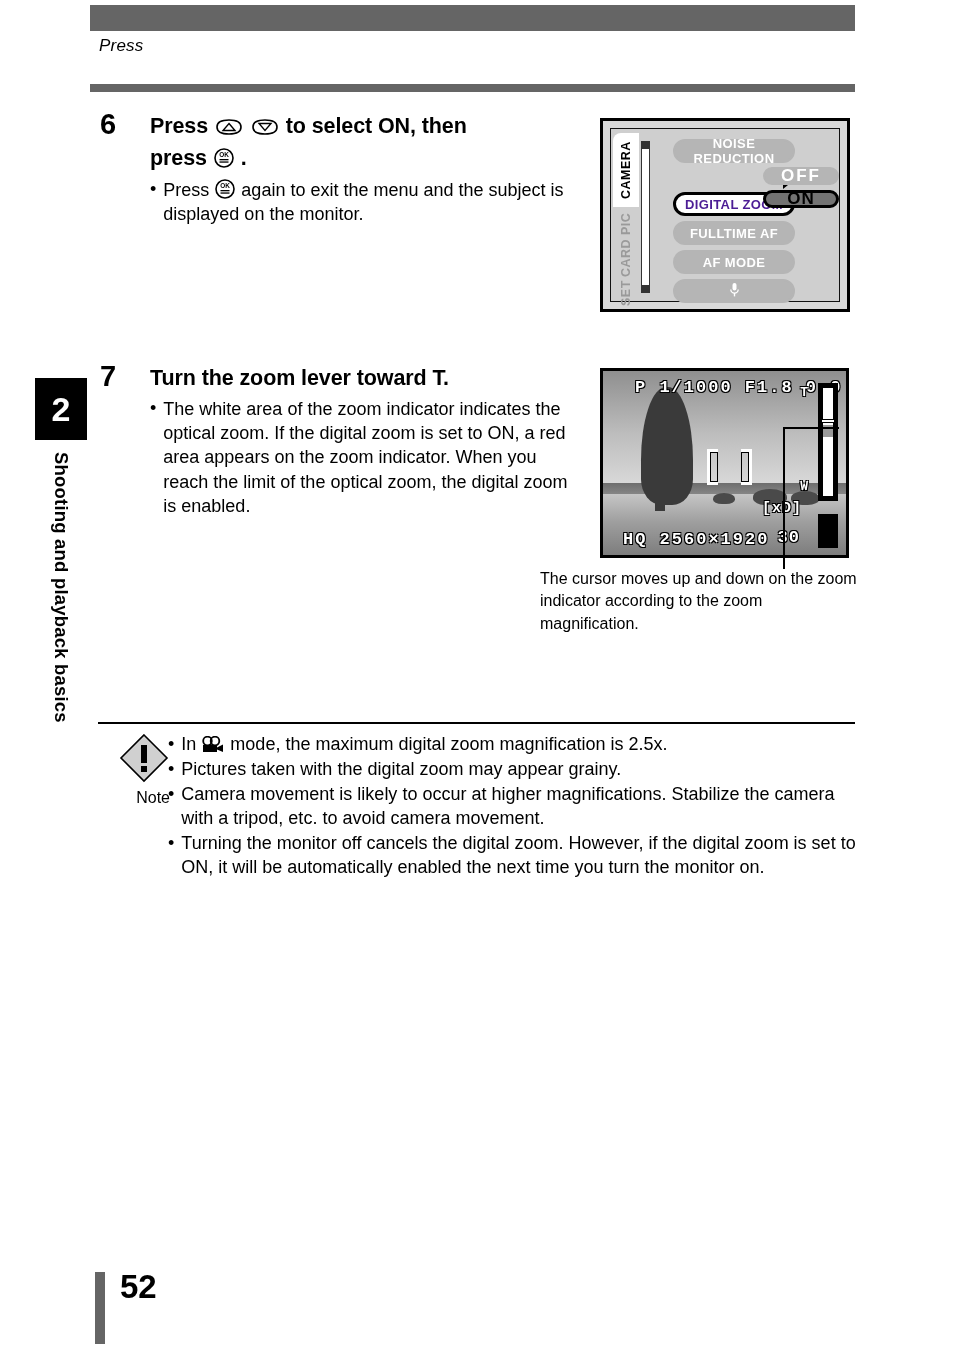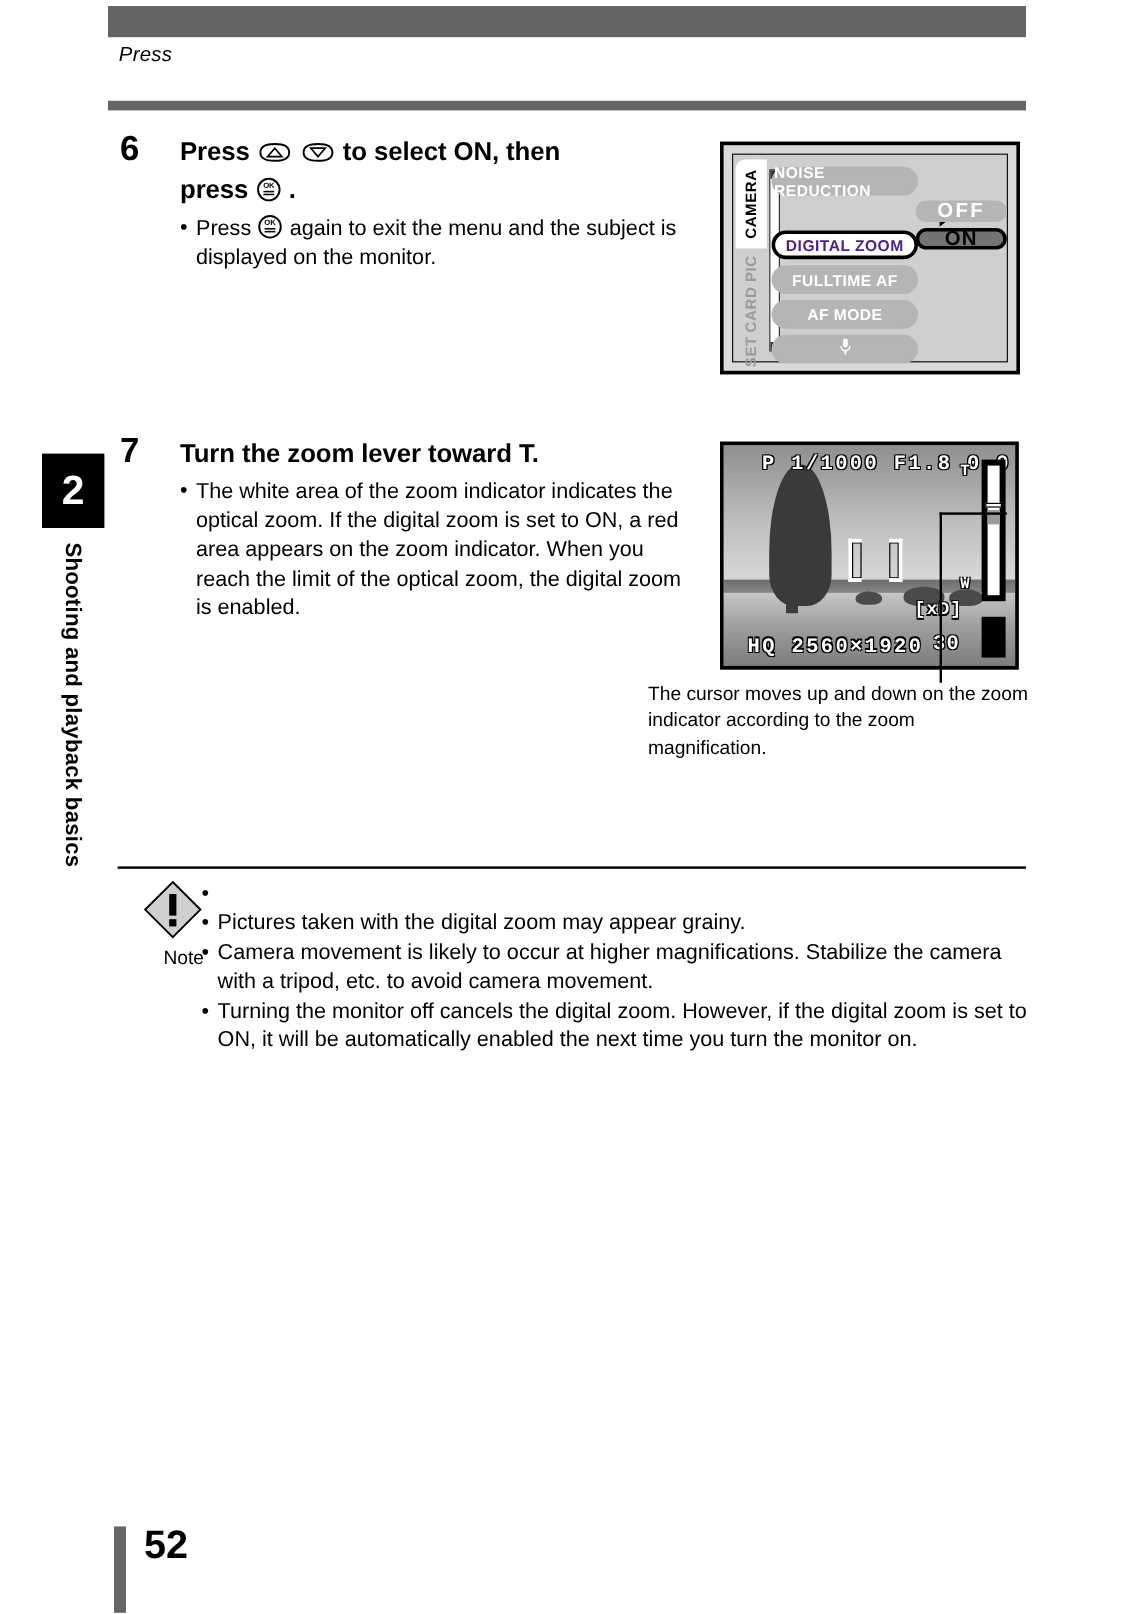--- a/index.html
+++ b/index.html
@@ -176,21 +176,21 @@
     width: 9px; height: 152px;
     border: 1px solid #333;
     background: #ffffff;
   }
   .scroll-arrow {
     position: absolute;
     left: 0; width: 7px; height: 7px;
     background: #333;
   }
 
-  .menu-items { position: absolute; left: 32px; top: 10px; }
+  .menu-items { position: absolute; left: 62px; top: 10px; text-align: center; }
   .mitem {
     width: 122px; height: 24px;
     border-radius: 12px;
     display: flex;
     align-items: center;
     justify-content: center;
     font-family: "Liberation Sans Narrow", "Liberation Sans", sans-serif;
     font-size: 13px;
     font-weight: bold;
     letter-spacing: .4px;
@@ -561,20 +561,32 @@
       <rect x="23" y="13" width="6" height="18" fill="#000"></rect>
       <rect x="23" y="34" width="6" height="6" fill="#000"></rect>
     </svg>
   </span>
   <div class="note-label">Note</div>
 </div>
 
 <div class="note-body">
   <div class="bullet-row">
     <span class="bullet-dot">•</span>
+    <span>
+      <span>In</span>
+      <span class="key">
+        <svg width="24" height="18" viewBox="0 0 24 18">
+          <circle cx="6.5" cy="5" r="4.3" fill="none" stroke="#000" stroke-width="1.8"></circle>
+          <circle cx="14" cy="5" r="4.3" fill="none" stroke="#000" stroke-width="1.8"></circle>
+          <rect x="2" y="9" width="14" height="7" fill="#000"></rect>
+          <path d="M16 11.5 L22 8.5 L22 16 L16 13.5 Z" fill="#000"></path>
+        </svg>
+      </span>
+      <span>mode, the maximum digital zoom magnification is 2.5x.</span>
+    </span>
   </div>
   <div class="bullet-row">
     <span class="bullet-dot">•</span>
     <span>Pictures taken with the digital zoom may appear grainy.</span>
   </div>
   <div class="bullet-row">
     <span class="bullet-dot">•</span>
     <span>Camera movement is likely to occur at higher magnifications. Stabilize the camera with a tripod, etc. to avoid camera movement.</span>
   </div>
   <div class="bullet-row">

